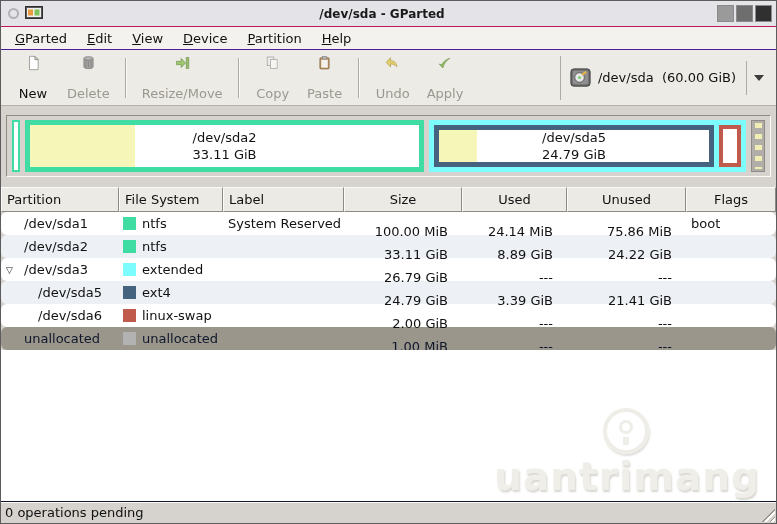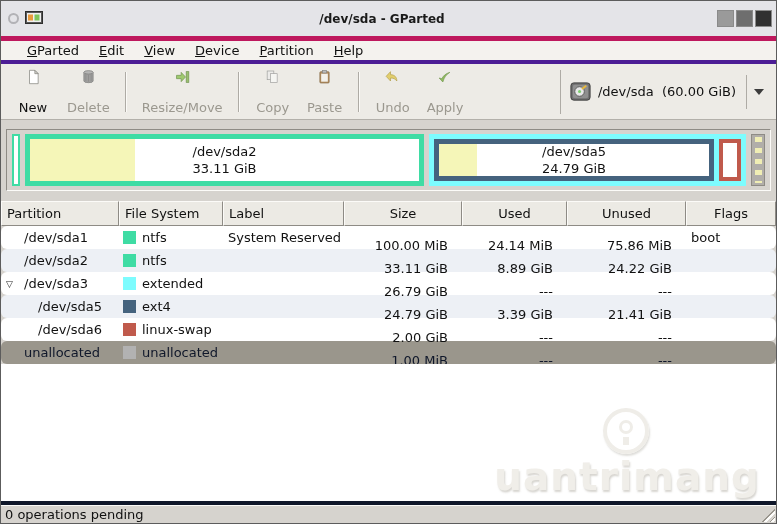--- a/index.html
+++ b/index.html
@@ -1,28 +1,28 @@
 <!DOCTYPE html>
 <html><head>
 <meta charset="utf-8">
 <style>
   * { margin:0; padding:0; box-sizing:border-box; }
   html,body { width:777px; height:524px; background:#d6d3ce; font-family:"DejaVu Sans","Liberation Sans",sans-serif; }
   .window { width:777px; height:524px; border:1px solid #5c5c5c; display:flex; flex-direction:column; background:#d6d3ce; overflow:hidden; }
 
   
-  .titlebar { height:40px; background:#e4e4e8; display:flex; align-items:center; padding:0 4px; border-bottom:5px solid #be185d; flex:0 0 auto; }
+  .titlebar { height:26px; background:#e4e4e8; display:flex; align-items:center; padding:0 4px; border-bottom:1px solid #be185d; flex:0 0 auto; }
   .swirl { width:11px; height:11px; border:2px solid #b2b2b6; border-radius:50%; margin:0 6px 0 3px; }
   .appicon { width:18px; height:15px; margin-right:6px; }
   .title-text { flex:1; text-align:center; font-size:12px; font-weight:bold; color:#1a1a1a; }
   .winbtn { width:17px; height:17px; margin-left:2px; border:1px solid #8a8a8a; }
   .btn-min { background:#9a9a9a; } .btn-max { background:#6e6e6e; } .btn-close { background:#303030; }
 
   
-  .menubar { height:23px; background:#f4f2ee; display:flex; align-items:center; padding-left:16px; border-bottom:4px solid #4c1d95; flex:0 0 auto; }
+  .menubar { height:23px; background:#f4f2ee; display:flex; align-items:center; padding-left:4px; border-bottom:1px solid #4c1d95; flex:0 0 auto; }
   .menu-item { font-size:13px; color:#111; padding:2px 10px; cursor:default; }
   .mn { text-decoration:underline; }
 
   
   .toolbar { height:56px; background:#edebe6; border-bottom:1px solid #b3b0aa; display:flex; align-items:center; padding:0 6px; flex:0 0 auto; }
   .tbtn { display:flex; flex-direction:column; align-items:center; justify-content:center; min-width:52px; height:50px; padding:2px 8px; font-size:13px; color:#111;gap:15px; }
   .tbtn svg { width:25px; height:25px; }
   .tbtn.disabled { color:#9b988f; }
   .tbtn.disabled svg { opacity:.8; }
   .tsep { width:2px; height:40px; border-left:1px solid #aeaba5; border-right:1px solid #fbfaf7; margin:0 7px; }
@@ -67,21 +67,21 @@
 
   
   .content-filler { flex:1; background:#fff; position:relative; }
   .watermark { position:absolute; right:16px; bottom:2px; display:flex; align-items:center; color:#f0eee9; text-shadow:1px 2px 2px rgba(150,145,132,.38), -1px -1px 1px #fff;flex-direction:column; }
   .wm-logo { width:46px; height:46px; border:4px solid #efede8; border-radius:50%; position:relative; flex:0 0 auto; box-shadow:1px 2px 2px rgba(150,145,132,.30); }
   .wm-bulb { position:absolute; left:12px; top:8px; width:14px; height:14px; border:3px solid #efede8; border-radius:50%; }
   .wm-base { position:absolute; left:16px; top:25px; width:6px; height:8px; background:#efede8; }
   .wm-text { font-size:39px; font-weight:bold; letter-spacing:1px; margin-left:2px; }
 
   
-  .statusbar { height:22px; flex:0 0 auto; background:#d6d3ce; border-top:4px solid #0f172a; box-shadow:inset 0 1px 0 #fbfaf7; display:flex; align-items:center; padding-left:4px; font-size:13px; color:#111; position:relative; }
+  .statusbar { height:22px; flex:0 0 auto; background:#d6d3ce; border-top:1px solid #0f172a; box-shadow:inset 0 1px 0 #fbfaf7; display:flex; align-items:center; padding-left:4px; font-size:13px; color:#111; position:relative; }
   .grip { position:absolute; right:1px; bottom:1px; width:15px; height:15px; background:repeating-linear-gradient(135deg,transparent 0 2px,#9a968e 2px 3px,#fdfcfa 3px 5px); clip-path:polygon(100% 0,100% 100%,0 100%); }
 </style>
 </head>
 <body>
 
 <div class="window">
 
   <div class="titlebar">
     <div class="swirl"></div>
     <svg class="appicon" viewBox="0 0 18 15">

